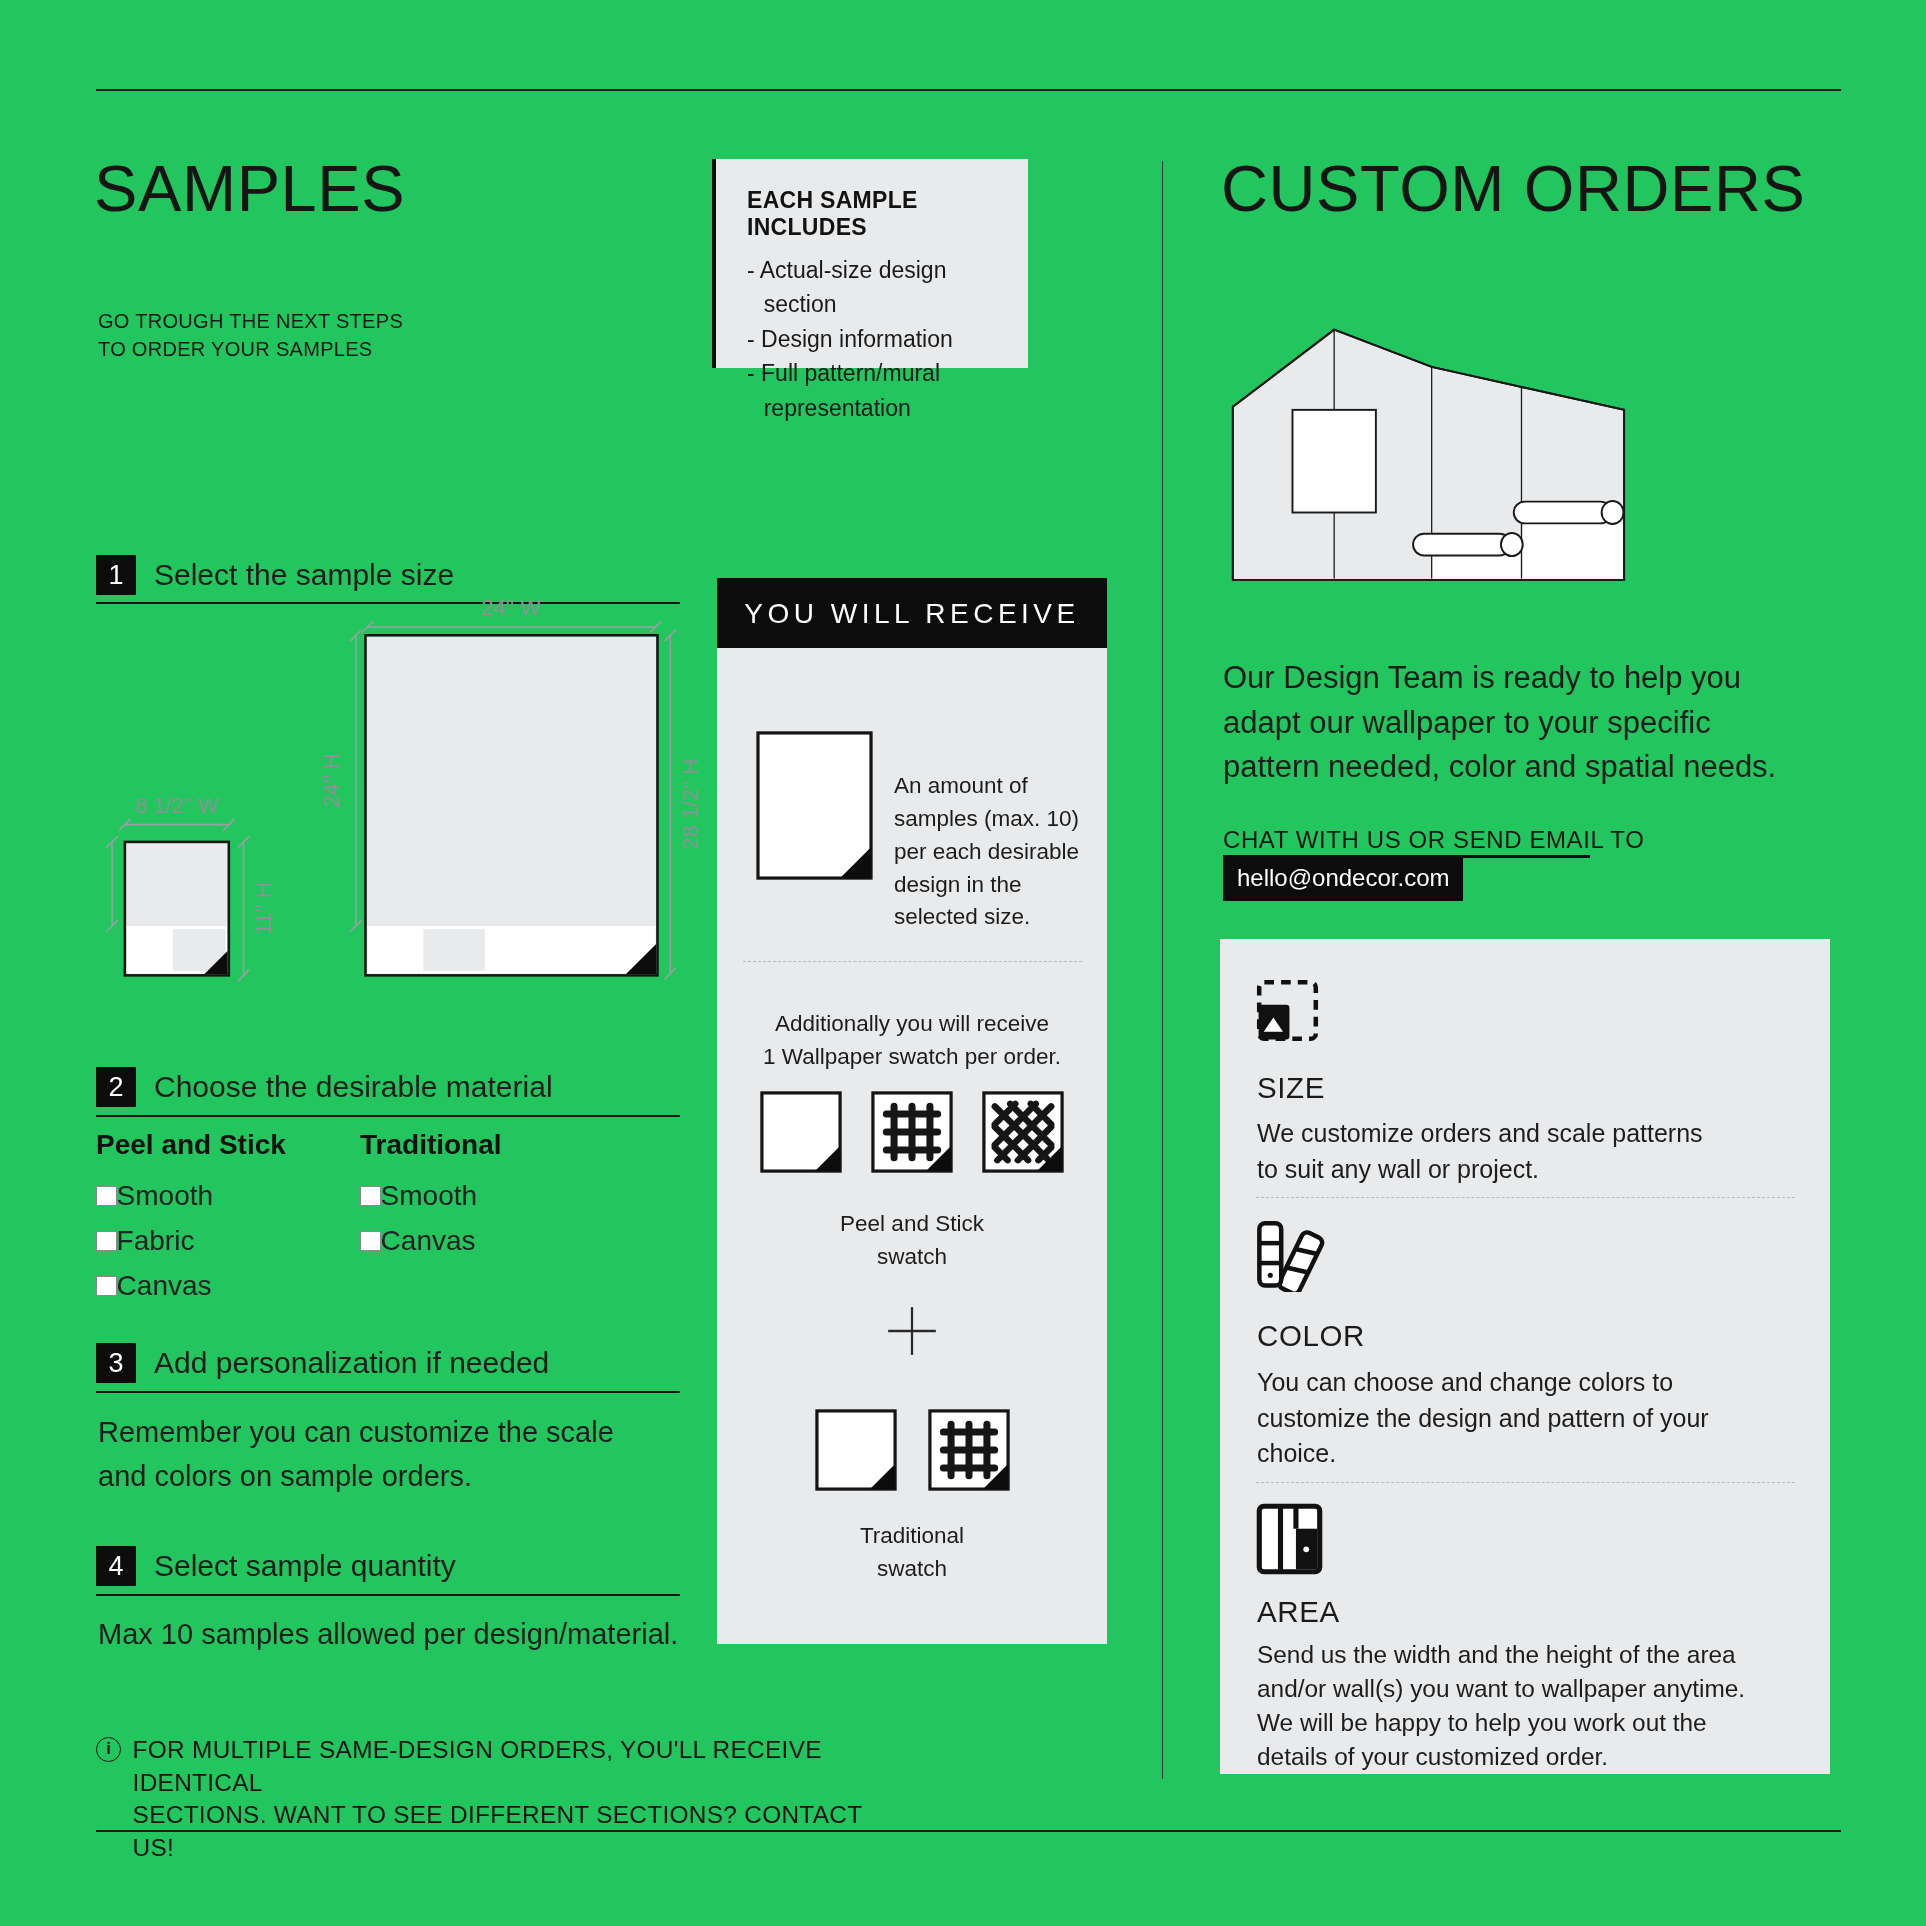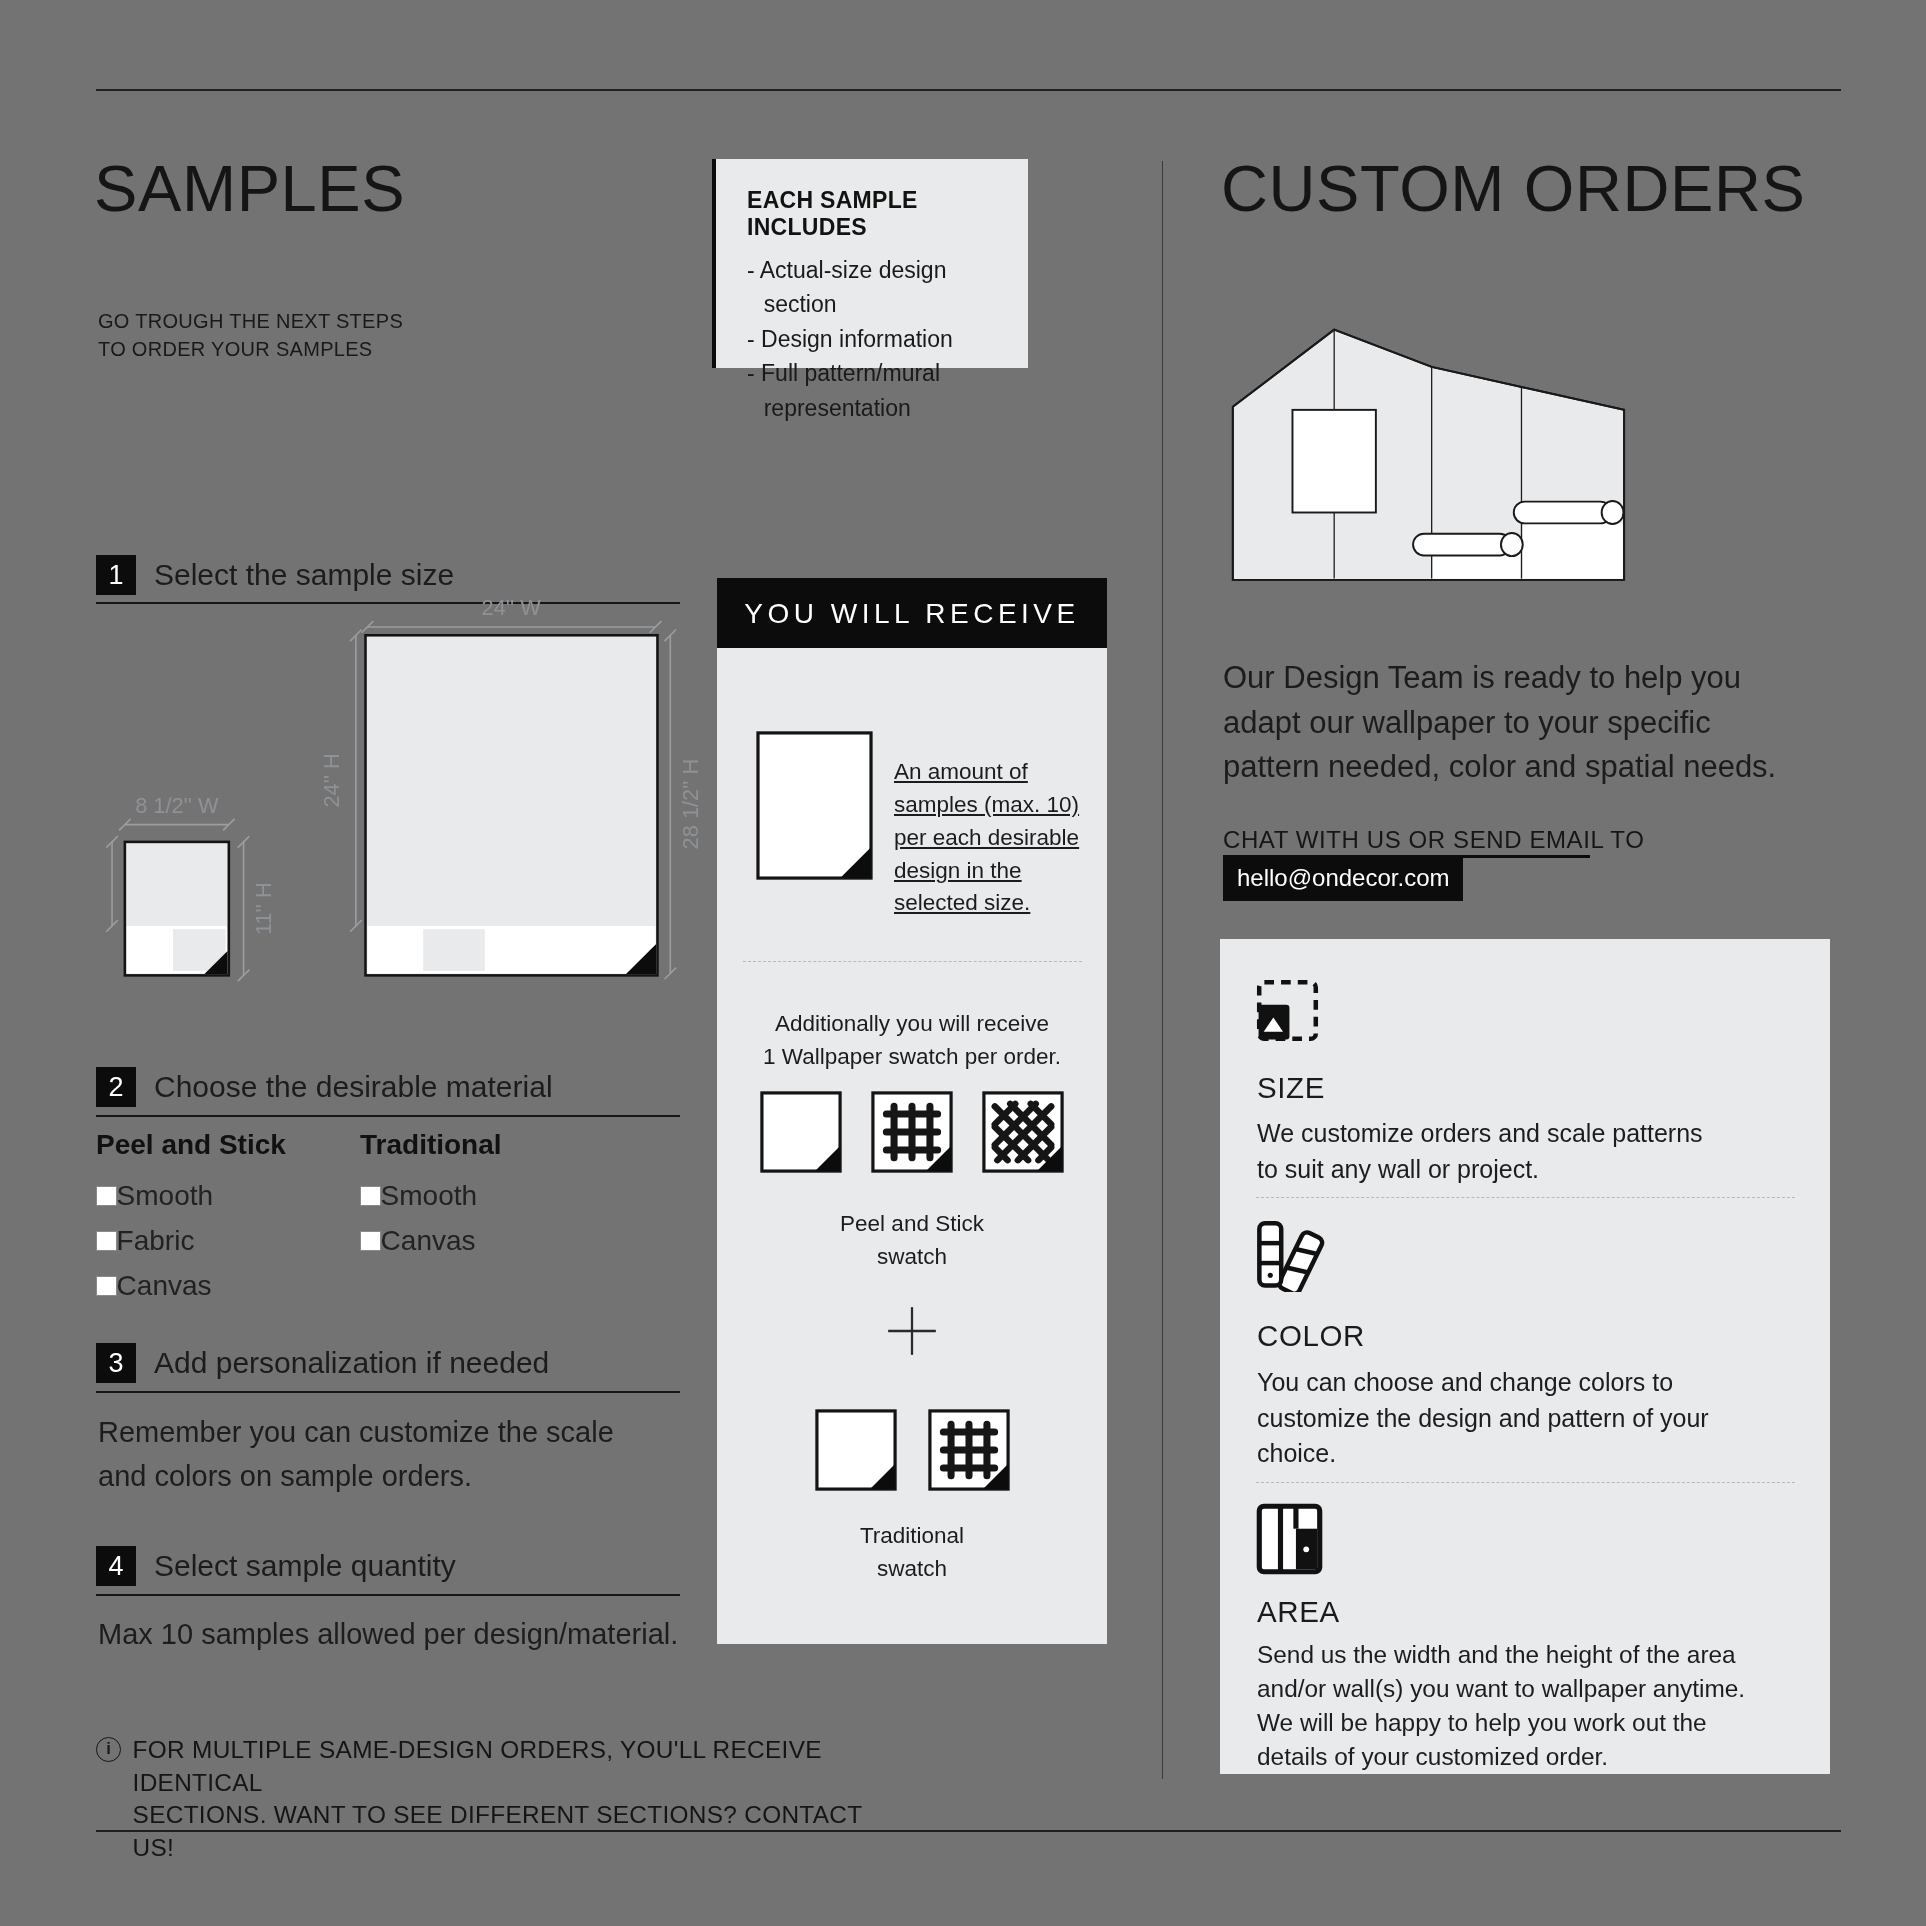--- a/index.html
+++ b/index.html
@@ -1,16 +1,16 @@
 <!DOCTYPE html>
 <html style="font-size:10.3px"><head>
 <meta charset="utf-8">
 <style>
   html,body{margin:0;padding:0;background:#fff;}
-  .page{position:relative;width:1926px;height:1926px;background:#737373;
+  .page{position:relative;width:1926px;height:1926px;background:#22c55e;
         font-family:"Liberation Sans",sans-serif;color:#1a1a1a;overflow:hidden;}
   .abs{position:absolute;}
   .rule{background:#1f1f1f;height:1.9px;}
   .vrule{background:#3a3a3c;width:1.3px;}
   h1{margin:0;font-size:65px;font-weight:300;letter-spacing:0.6px;color:#151515;line-height:1;}
   .subtitle{font-size:20px;line-height:1.38;letter-spacing:0.3px;color:#191919;}
   .prelines{white-space:pre-line;}
   .includes-box{background:#e9eaec;border-left:4.5px solid #0c0c0c;box-sizing:border-box;
                 padding:28px 23px 0 31px;}
   .includes-title{font-size:23px;font-weight:700;letter-spacing:0.3px;color:#121212;margin-bottom:11.6px;}
@@ -171,21 +171,21 @@
   </div>
 
   <div class="abs banner" style="left:717px;top:578px;width:390px;height:71px;">YOU WILL RECEIVE</div>
 
   <div class="abs receive-body" style="left:717px;top:648px;width:390px;height:996px;">
 
     <svg class="abs" style="left:39px;top:83px;" width="117" height="149" viewBox="0 0 182 232">
       <rect x="3" y="3" width="176" height="226" fill="#ffffff" stroke="#141414" stroke-width="5"></rect>
       <polygon points="179,229 131,229 179,181" fill="#0c0c0c"></polygon>
     </svg>
-    <div class="abs receive-text" style="left:177px;top:108px;width:200px;text-decoration:underline;">An amount of samples (max. 10) per each desirable design in the selected size.</div>
+    <div class="abs receive-text" style="left:177px;top:122px;width:200px;">An amount of samples (max. 10) per each desirable design in the selected size.</div>
 
     <div class="abs dashed" style="left:26px;top:313px;width:339px;"></div>
 
     <div class="abs receive-text prelines center" style="left:0;top:360px;width:390px;">Additionally you will receive
 1 Wallpaper swatch per order.</div>
 
     <div class="abs" style="left:0;top:443px;width:390px;display:flex;justify-content:center;gap:29px;">
       <svg width="82" height="82" viewBox="0 0 128 128">
         <rect x="3" y="3" width="122" height="122" fill="#ffffff" stroke="#141414" stroke-width="5"></rect>
         <polygon points="125,125 86,125 125,86" fill="#0c0c0c"></polygon>

